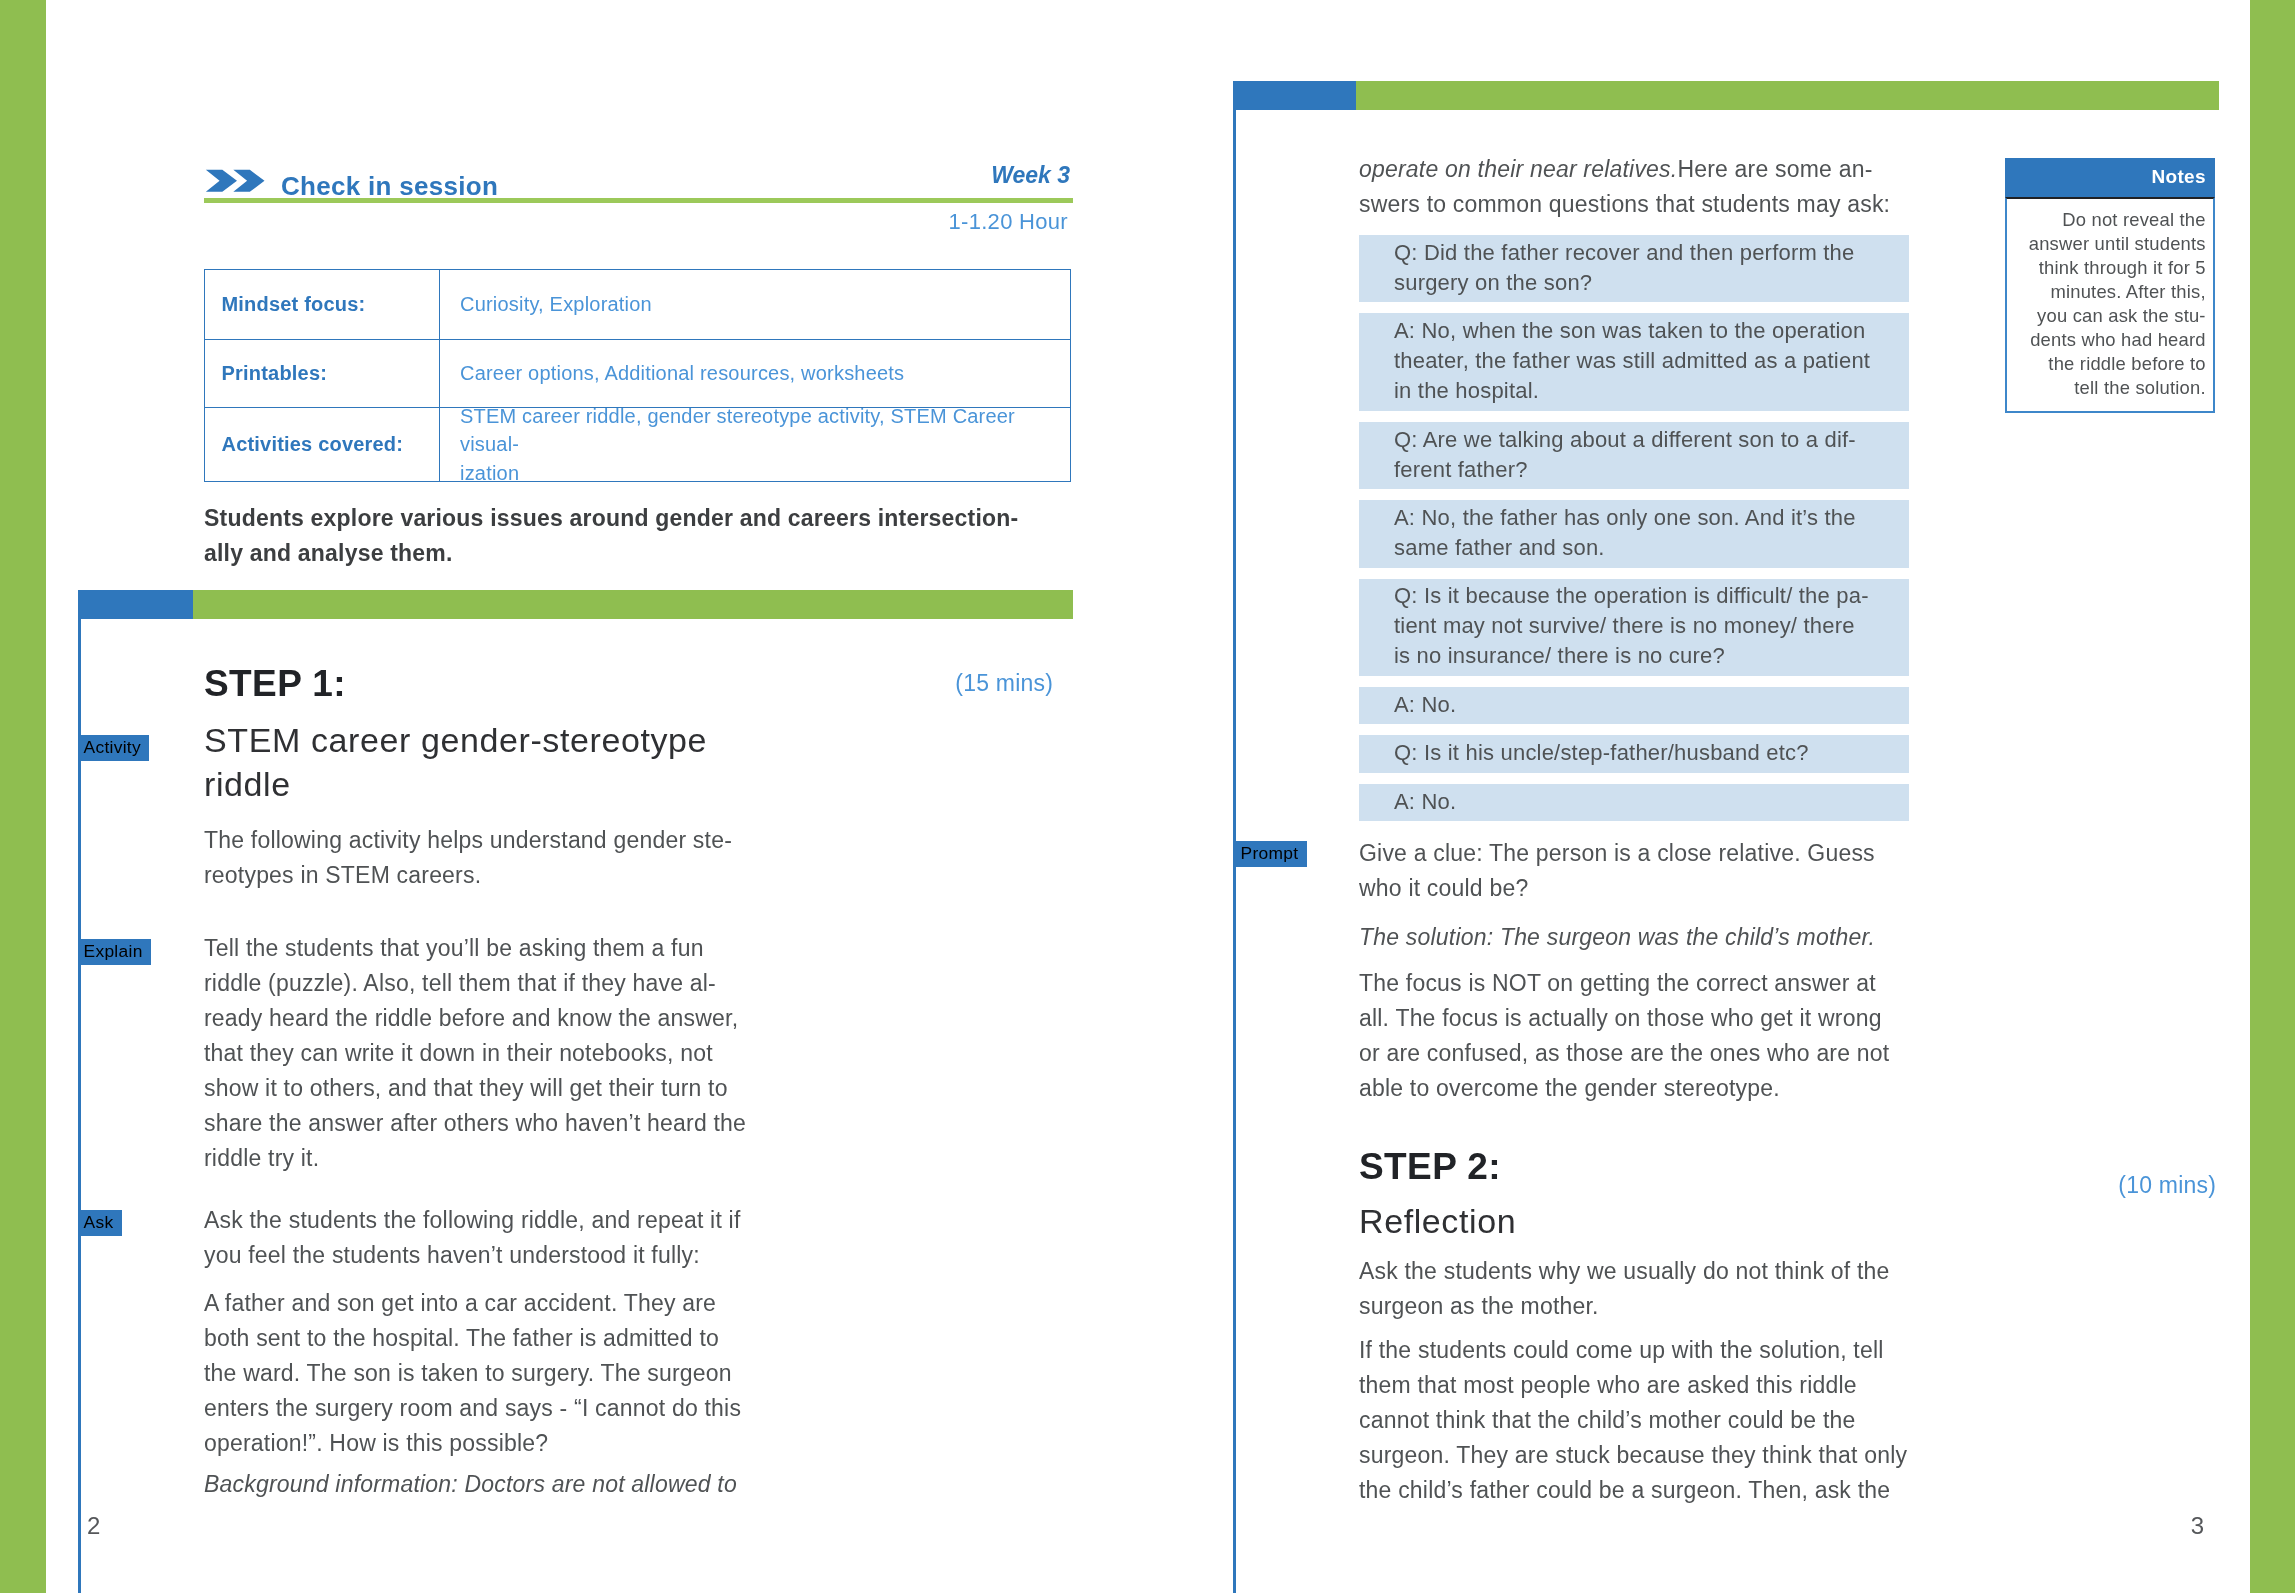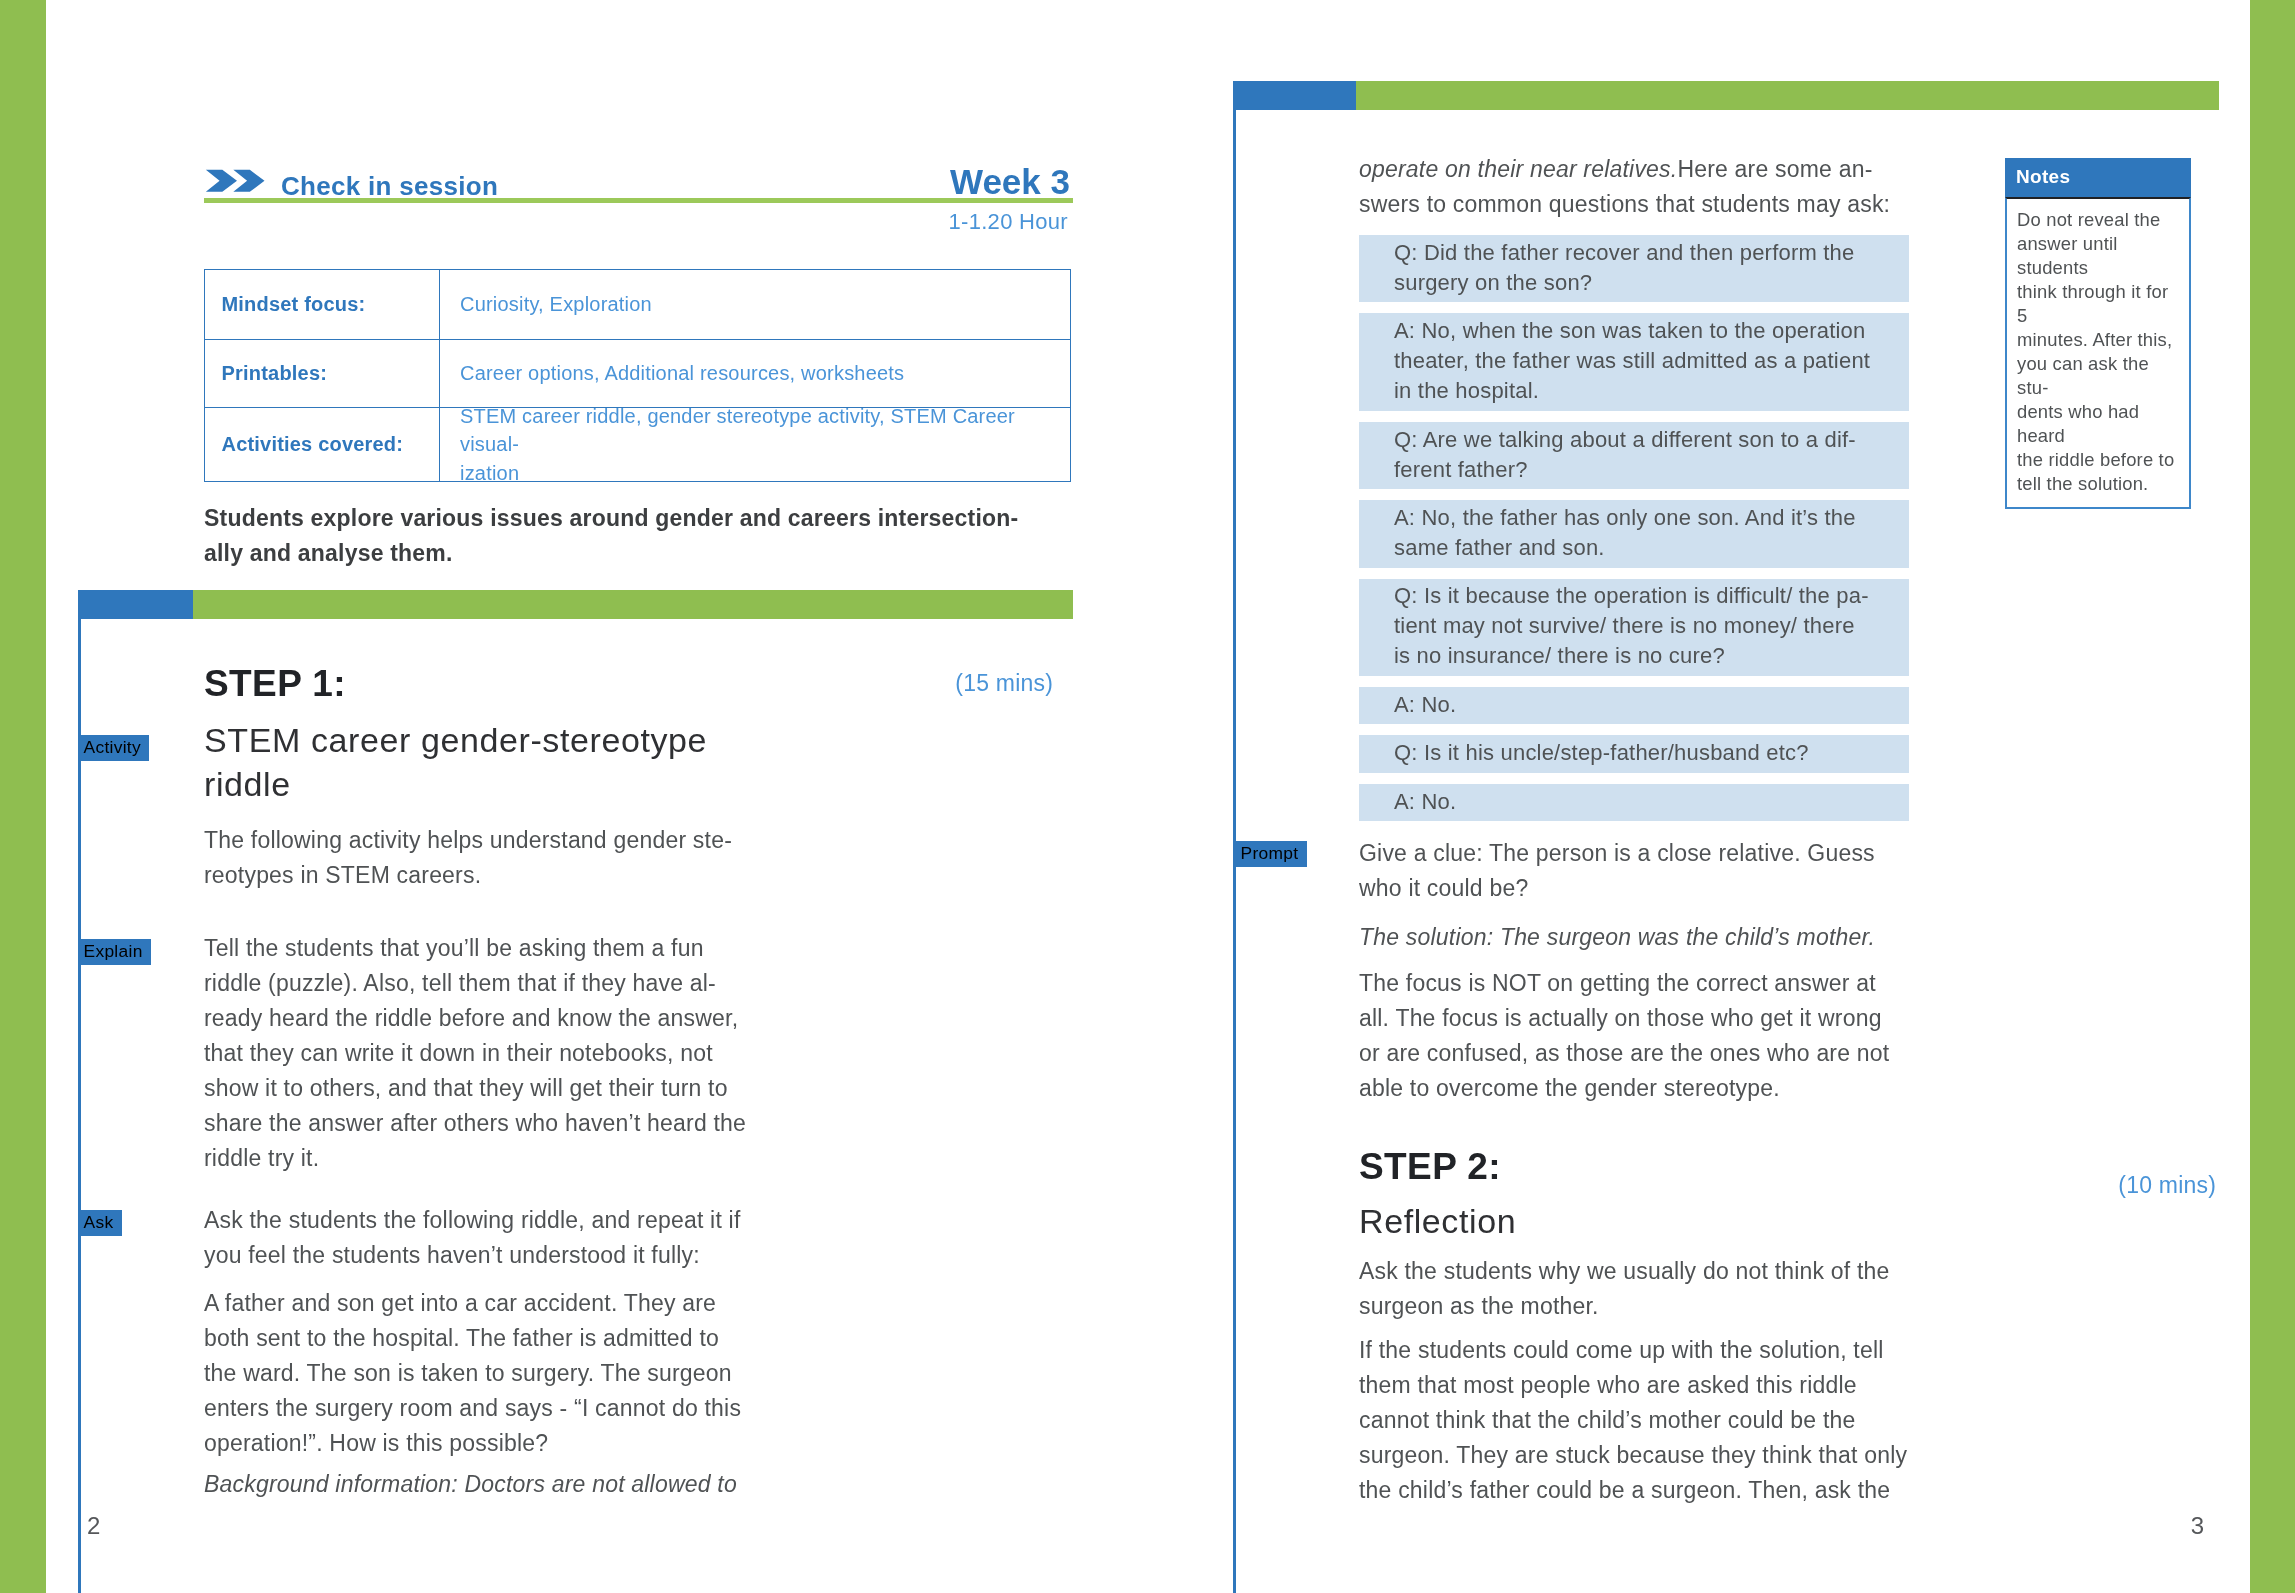--- a/index.html
+++ b/index.html
@@ -8,21 +8,21 @@
     font-family:"Liberation Sans","DejaVu Sans",sans-serif;
     --accent:#2f77bc;--accent-light:#4a94d8;--green:#8fbe50;--rule-green:#9cc95a;
     --qa-bg:#cfe0ef;--text:#4f5254;--dark:#212327;--heading:#2f3033;
   }
   .abs{position:absolute;}
   .preline{white-space:pre-line;}
   .strip{position:absolute;top:0;width:46px;height:1593px;background:var(--green);}
   .strip.left{left:0;} .strip.right{left:2250px;}
   .doc-title{font-size:61px;font-weight:bold;color:var(--accent);letter-spacing:0.5px;margin:0;}
   .session-label{font-size:26px;font-weight:bold;color:var(--accent);letter-spacing:0.3px;}
-  .week{font-size:35px;font-weight:bold;color:var(--accent);text-align:right;}
+  .week{font-size:23px;font-weight:bold;color:var(--accent);text-align:right;font-style:italic;}
   .rule{height:4.6px;background:var(--rule-green);}
   .duration{font-size:22px;color:var(--accent-light);text-align:right;letter-spacing:0.3px;}
   .info-table{display:grid;grid-template-columns:234px 1fr;grid-template-rows:69px 68px 74px;
     width:867px;border:1.8px solid var(--accent);box-sizing:border-box;}
   .info-table .cell{display:flex;align-items:center;box-sizing:border-box;}
   .info-table .cell.bt{border-top:1.8px solid var(--accent);}
   .info-table .cell.bl{border-left:1.8px solid var(--accent);}
   .row-label{font-size:20px;font-weight:bold;color:var(--accent);padding-left:16.5px;letter-spacing:0.2px;}
   .row-value{font-size:20px;color:var(--accent-light);padding-left:20px;line-height:28.5px;letter-spacing:0.2px;}
   .intro{font-size:23px;line-height:35px;font-weight:600;color:#3c3e40;letter-spacing:0.2px;}
@@ -33,21 +33,21 @@
   .mins{font-size:23px;color:var(--accent-light);text-align:right;letter-spacing:0.2px;}
   .step-heading{font-size:34px;color:var(--heading);line-height:44px;letter-spacing:0.6px;}
   .para{font-size:23px;line-height:35px;color:var(--text);letter-spacing:0.2px;}
   .italic{font-style:italic;}
   .chip{display:inline-block;background:var(--accent);color:#000000;font-size:17.4px;
     padding:1.8px 8.3px 3.7px 5.5px;letter-spacing:0.3px;}
   .page-num{font-size:24px;color:#55575a;}
   .qa-list{display:flex;flex-direction:column;gap:11px;width:550px;}
   .qa{background:var(--qa-bg);font-size:22px;line-height:30px;color:var(--text);
     padding:2.8px 11px 4.6px 35px;box-sizing:border-box;letter-spacing:0.2px;white-space:pre-line;}
-  .notes{width:186px;box-sizing:border-box;}
+  .notes{width:210px;box-sizing:border-box;text-align:right;}
   .notes-header{background:var(--accent);color:#ffffff;font-size:19px;font-weight:bold;
     padding:8.3px 9.2px 9.2px 11px;letter-spacing:0.3px;}
   .notes-body{border:2.8px solid #3e87ca;border-top:2.8px solid #202124;background:#ffffff;
     font-size:18.4px;line-height:24px;color:var(--text);padding:8.3px 7.3px 11px 10px;letter-spacing:0.2px;}
 </style>
 </head>
 <body>
 
 <div id="canvas" style="--accent: #2f77bc; --accent-light: #4a94d8; --green: #8fbe50; --rule-green: #9cc95a; --qa-bg: #cfe0ef; --text: #4f5254; --dark: #212327; --heading: #2f3033;">
 

